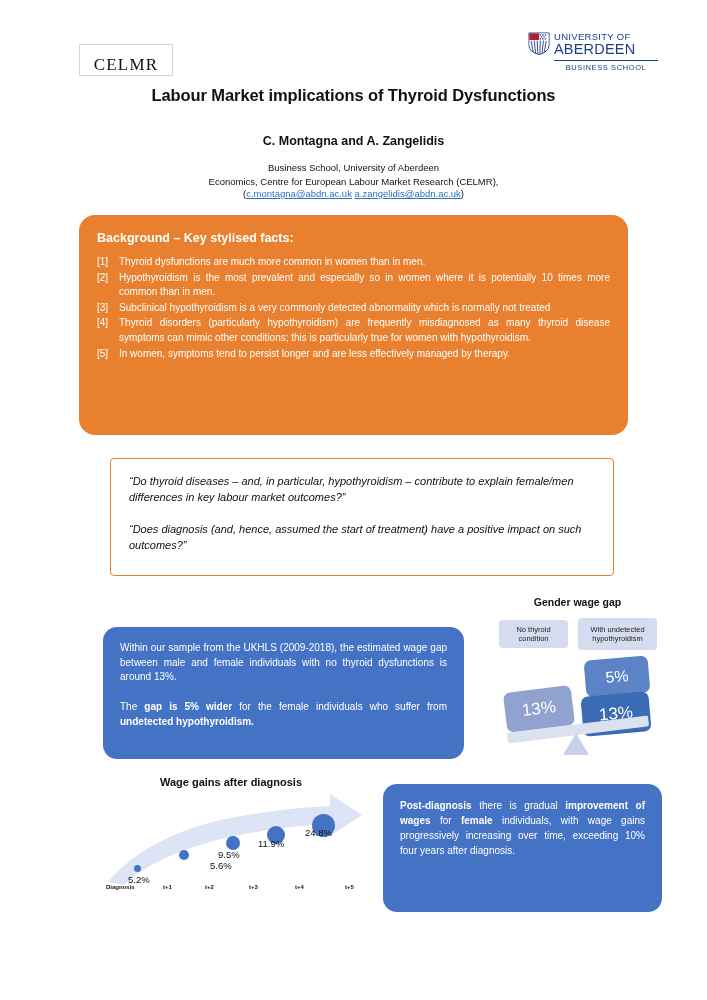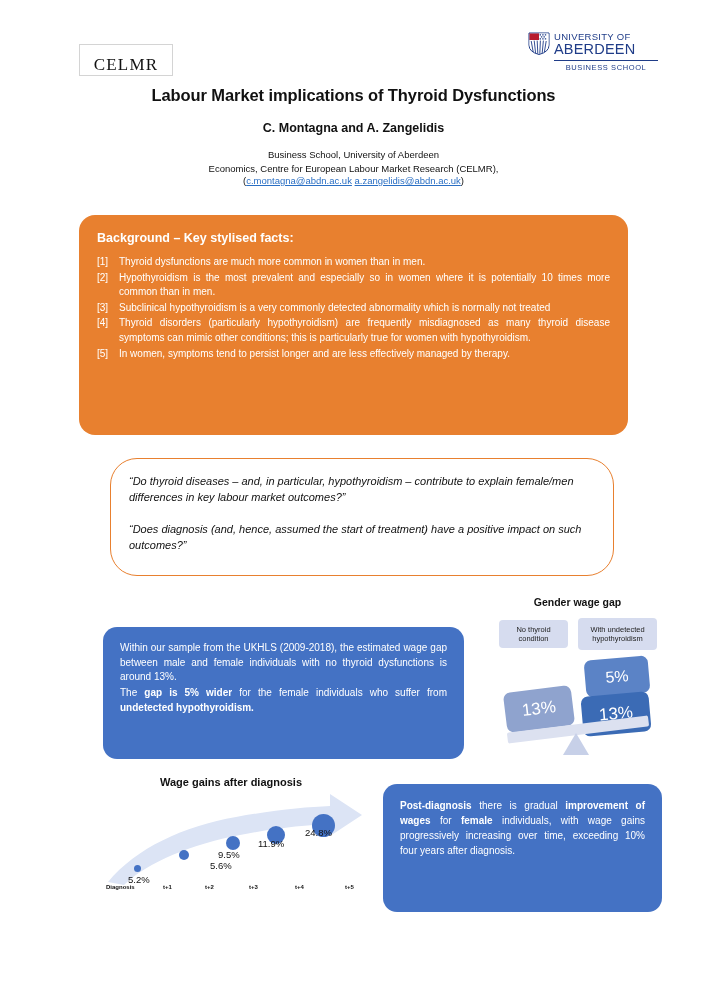--- a/index.html
+++ b/index.html
@@ -91,21 +91,21 @@
     text-align: center;
   }
   #poster-title {
     font-size: 16.5px;
     font-weight: bold;
     color: #111;
     margin: 0;
     letter-spacing: -0.1px;
   }
   #authors {
-    margin-top: 16px;
+    margin-top: 29px;
     font-size: 12.5px;
     font-weight: bold;
     color: #111;
   }
   #affiliation {
     margin-top: 13px;
     font-size: 9.5px;
     line-height: 13.5px;
     color: #111;
   }
@@ -151,21 +151,21 @@
     text-align: justify;
   }
 
   
   #questions-box {
     position: absolute;
     left: 110px; top: 458px;
     width: 504px;
     height: 118px;
     border: 1.4px solid #E8802F;
-    border-radius: 27px;
+    border-radius: 4px;
     box-sizing: border-box;
     padding: 14px 18px;
     background: #ffffff;
   }
   .question {
     font-size: 11px;
     font-style: italic;
     line-height: 16px;
     color: #111;
   }
@@ -182,20 +182,21 @@
     box-sizing: border-box;
     padding: 14px 17px;
     color: #ffffff;
   }
   #sample-para-1 {
     font-size: 10px;
     line-height: 14.5px;
     text-align: justify;
   }
   #sample-para-2 {
+    margin-top: 14px;
     font-size: 10px;
     line-height: 15px;
     text-align: justify;
   }
   .b { font-weight: bold; }
 
   
   #seesaw-panel {
     position: absolute;
     left: 490px; top: 596px;

